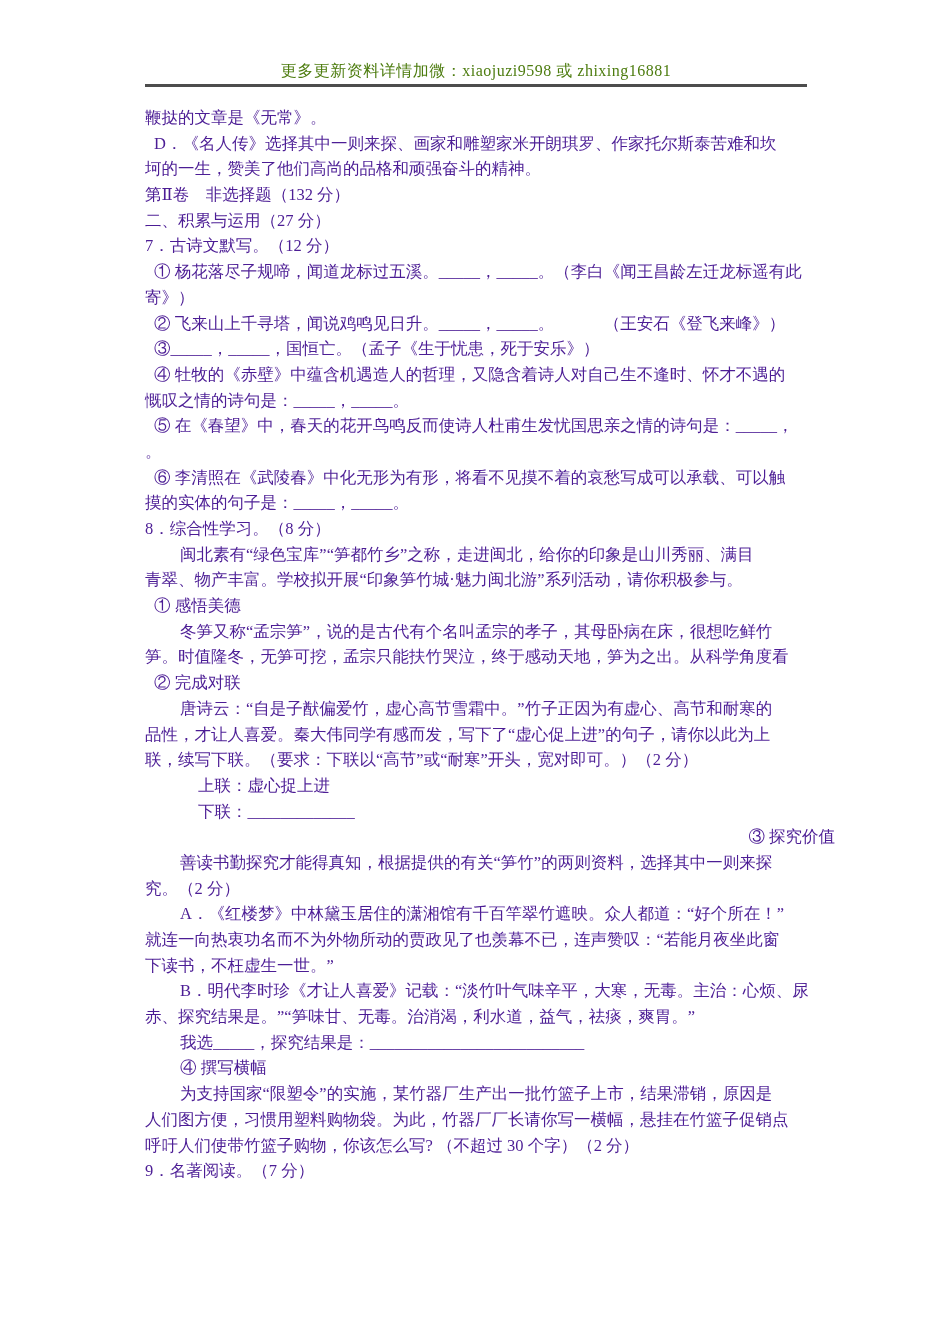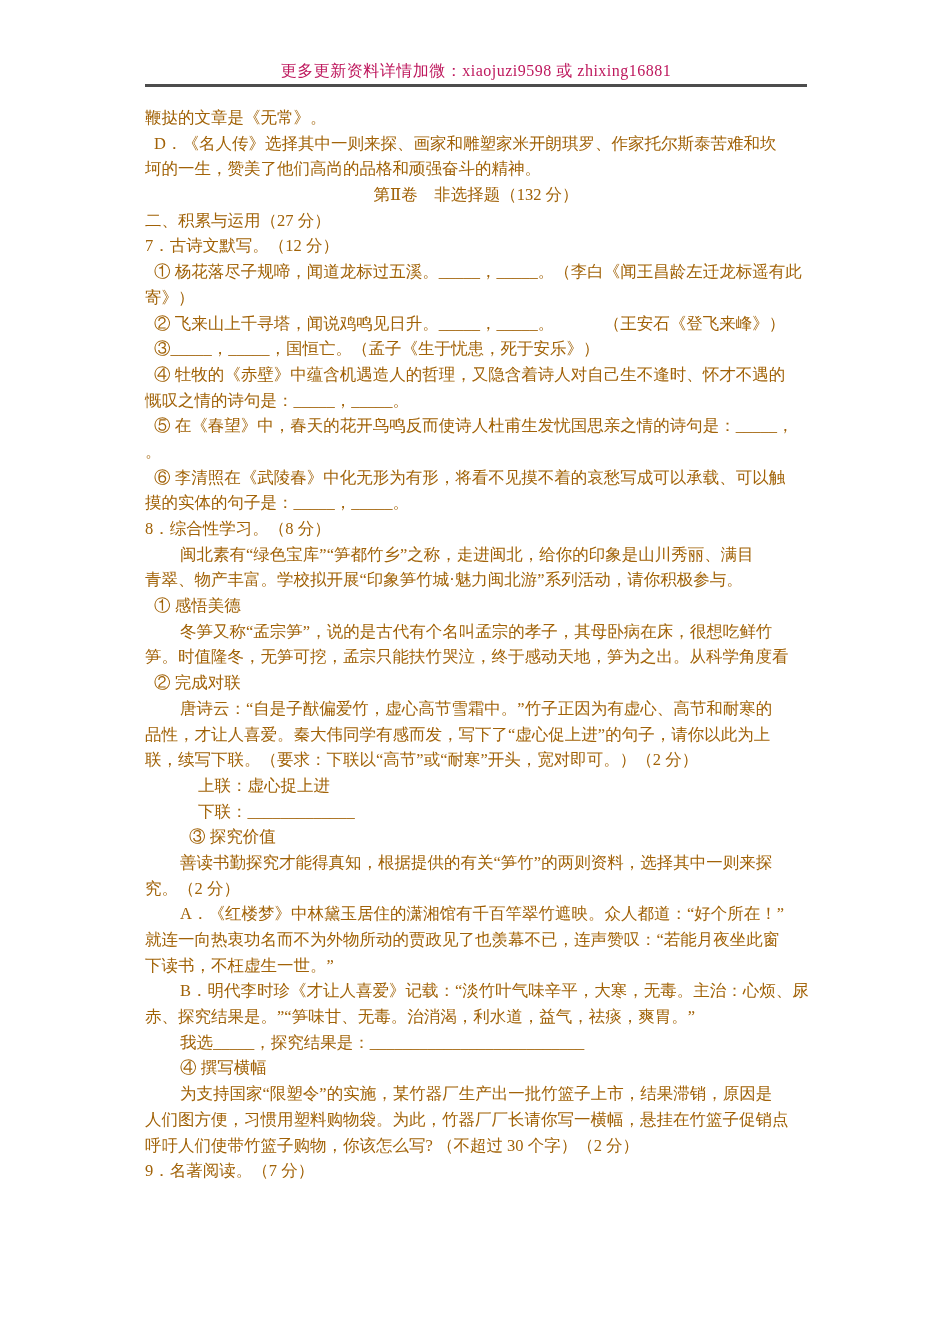--- a/index.html
+++ b/index.html
@@ -17,21 +17,21 @@
     color: #151515;
   }
   .header-note {
     position: absolute;
     top: 61px;
     left: 145px;
     width: 662px;
     text-align: center;
     font-size: 16px;
     letter-spacing: 0.5px;
-    color: #be185d;
+    color: #4d7c0f;
     font-family: "Liberation Serif", "DejaVu Serif", serif;
   }
   .header-rule {
     position: absolute;
     top: 84px;
     left: 145px;
     width: 662px;
     height: 3px;
     background: #4d4d4d;
   }
@@ -39,27 +39,27 @@
     position: absolute;
     top: 105px;
     left: 145px;
     width: 690px;
   }
   .line {
     font-size: 16.5px;
     line-height: 25.7px;
     height: 25.7px;
     white-space: pre;
-    color: #a16207;
+    color: #4c1d95;
   }
   .line.i1 { padding-left: 9px; }
   .line.i2 { padding-left: 35px; }
-  .line.i25 { padding-left: 44px; }
+  .line.i25 { padding-left: 44px; text-align: right; }
   .line.i3 { padding-left: 53px; }
-  .line.center { text-align: center; padding-left: 0; width: 662px; }
+  .line.center { text-align: left; padding-left: 0; width: 662px; }
 </style>
 </head>
 <body>
 
 <div class="page">
   <div class="header-note">更多更新资料详情加微：xiaojuzi9598 或 zhixing16881</div>
   <div class="header-rule"></div>
   <div class="content">
       <div class="line">鞭挞的文章是《无常》。</div>
       <div class="line i1">D．《名人传》选择其中一则来探、画家和雕塑家米开朗琪罗、作家托尔斯泰苦难和坎</div>

